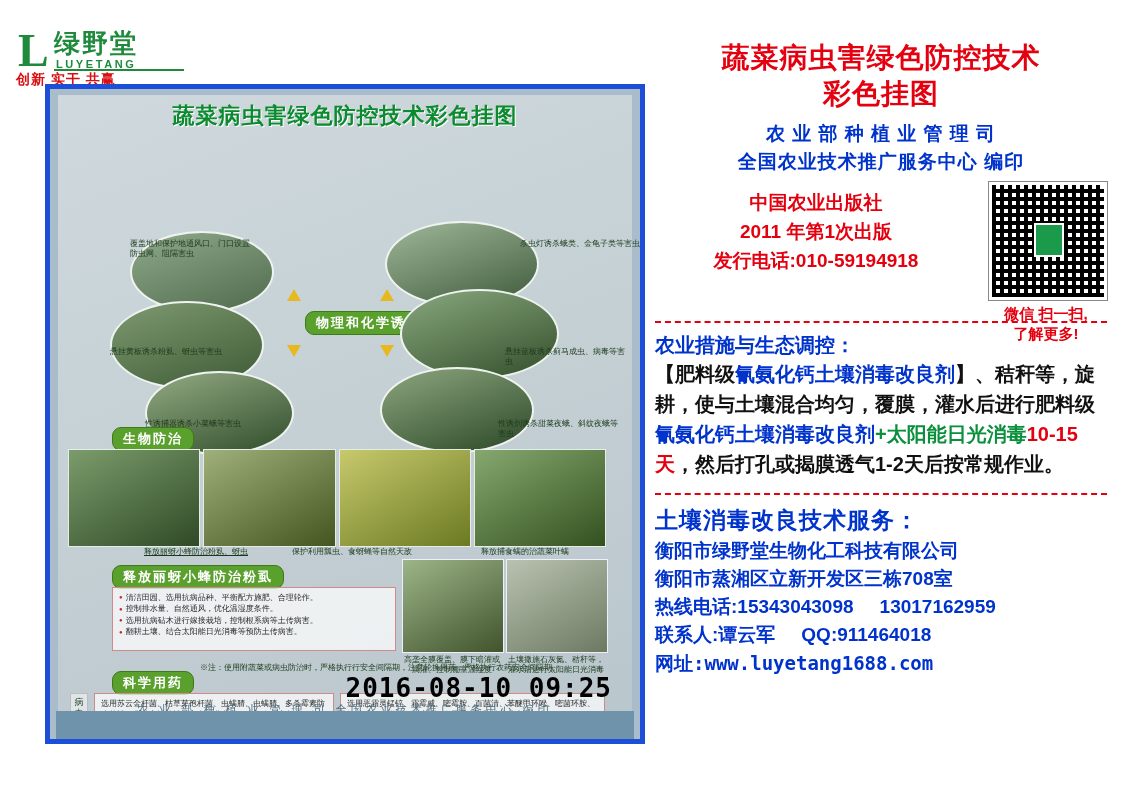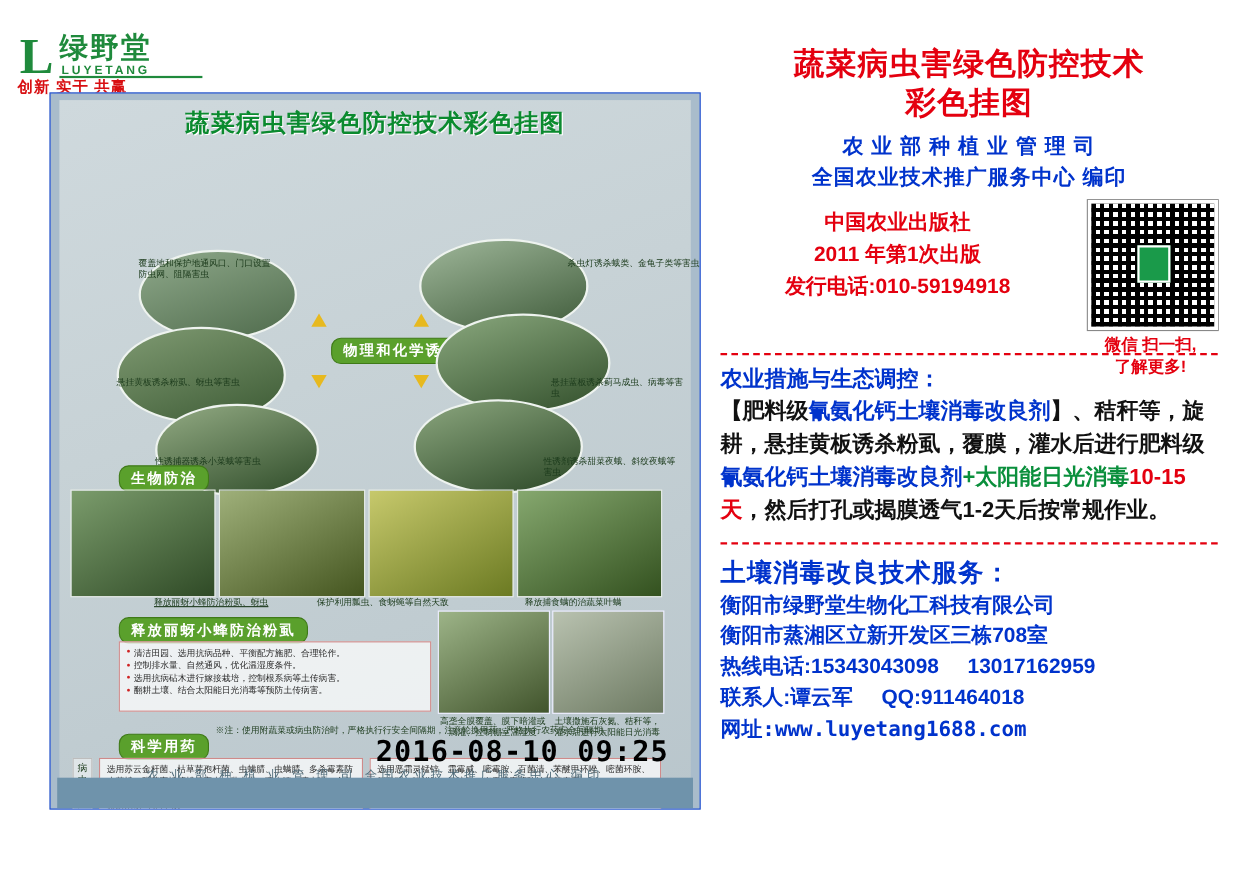--- a/index.html
+++ b/index.html
@@ -72,21 +72,21 @@
   }
 
   
   #poster {
     position: absolute;
     left: 45px;
     top: 84px;
     width: 590px;
     height: 650px;
     background: #a9bccb;
-    border: 1px solid #1d4ed8;
+    border: 5px solid #1d4ed8;
     overflow: hidden;
   }
   #poster .paper {
     position: absolute;
     left: 8px;
     top: 6px;
     width: 574px;
     height: 634px;
     background: linear-gradient(160deg, #cfd9dd 0%, #c7d2d6 40%, #b9c6cc 100%);
   }
@@ -413,21 +413,21 @@
       <div>微信 扫一扫,</div>
       <div>了解更多!</div>
     </div>
   </div>
 
   <div class="divider" style="margin-top:46px;"></div>
 
   <div class="sec-head">农业措施与生态调控：</div>
 
   <div class="body-text">
-    <span>【肥料级</span><span class="hl-blue">氰氨化钙土壤消毒改良剂</span><span>】、</span><span>秸秆等，旋耕，悬挂黄板诱杀粉虱，覆膜，灌水后进行肥料级</span><span class="hl-blue">氰氨化钙土壤消毒改良剂</span><span class="hl-green">+太阳能日光消毒</span><span class="hl-red">10-15天</span><span>，然后打孔或揭膜透气1-2天后按常规作业。</span>
+    <span>【肥料级</span><span class="hl-blue">氰氨化钙土壤消毒改良剂</span><span>】、</span><span>秸秆等，旋耕，使与土壤混合均匀，覆膜，灌水后进行肥料级</span><span class="hl-blue">氰氨化钙土壤消毒改良剂</span><span class="hl-green">+太阳能日光消毒</span><span class="hl-red">10-15天</span><span>，然后打孔或揭膜透气1-2天后按常规作业。</span>
   </div>
 
   <div class="divider"></div>
 
   <div class="service-head">土壤消毒改良技术服务：</div>
   <div class="service-line">衡阳市绿野堂生物化工科技有限公司</div>
   <div class="service-line">衡阳市蒸湘区立新开发区三栋708室</div>
   <div class="service-line">
     <span>热线电话:15343043098</span><span class="gap-l"></span><span>13017162959</span>
   </div>

